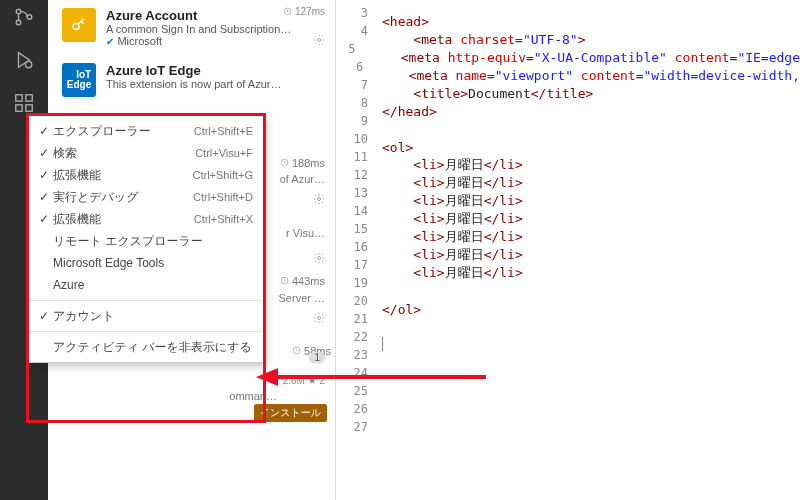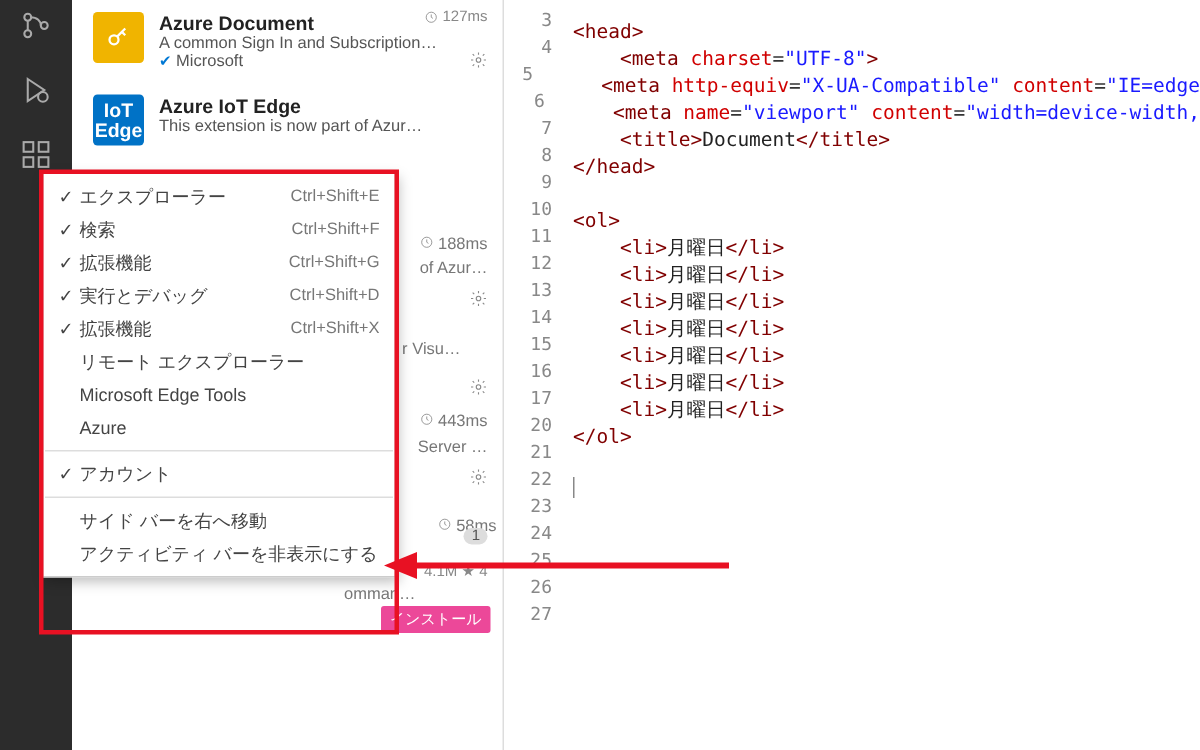--- a/index.html
+++ b/index.html
@@ -4,21 +4,21 @@
 <style>
 * { box-sizing: border-box; margin: 0; padding: 0; }
 body { font-family: "Segoe UI", "Meiryo", sans-serif; font-size: 12px; color: #333; background: #fff; width: 800px; height: 500px; overflow: hidden; position: relative; }
 .root { display: flex; height: 100%; }
 .activity-bar { width: 48px; background: #2c2c2c; display: flex; flex-direction: column; align-items: center; padding-top: 6px; gap: 18px; }
 .activity-bar .act-icon svg { width: 22px; height: 22px; stroke: #aaa; fill: none; stroke-width: 1.5; }
 .sidebar { width: 288px; background: #fff; border-right: 1px solid #ddd; overflow: hidden; position: relative; }
 .ext { display: flex; gap: 10px; padding: 8px 10px 8px 14px; position: relative; }
 .ext-icon { width: 34px; height: 34px; border-radius: 3px; display: flex; align-items: center; justify-content: center; flex-shrink: 0; }
 .ext-icon.yellow { background: #f0b400; }
-.ext-icon.blue { background: #0072c6; color: #fff; font-weight: bold; font-size: 13px; text-align: center; line-height: 1; }
+.ext-icon.blue { background: #0072c6; color: #fff; font-weight: bold; font-size: 10px; text-align: right; line-height: 1; }
 .ext-body { flex: 1; min-width: 0; }
 .ext-title { font-size: 13px; font-weight: 600; color: #222; }
 .ext-desc { font-size: 11px; color: #555; white-space: nowrap; overflow: hidden; text-overflow: ellipsis; }
 .ext-pub { font-size: 11px; color: #555; display: flex; align-items: center; gap: 3px; }
 .ext-pub .ver { color: #0078d4; font-size: 10px; }
 .ext-meta-top { position: absolute; top: 6px; right: 10px; font-size: 10px; color: #888; display: flex; align-items: center; gap: 3px; }
 .ext-gear { position: absolute; right: 10px; bottom: 6px; color: #888; }
 .gear-svg { width: 12px; height: 12px; stroke: #888; fill: none; stroke-width: 1.5; }
 .clock-svg { width: 9px; height: 9px; stroke: #888; fill: none; stroke-width: 1.5; }
 .key-svg { width: 18px; height: 18px; stroke: #fff; fill: none; stroke-width: 2; }
@@ -26,21 +26,21 @@
 
 .ctx-menu { position: absolute; left: 28px; top: 115px; width: 236px; background: #fff; border: 1px solid #ccc; box-shadow: 2px 3px 8px rgba(0,0,0,0.25); z-index: 10; padding: 4px 0; }
 .ctx-item { display: flex; align-items: center; padding: 3px 10px 3px 6px; font-size: 12px; color: #444; height: 22px; }
 .ctx-item .chk { width: 18px; text-align: center; color: #444; }
 .ctx-item .lbl { flex: 1; white-space: nowrap; }
 .ctx-item .shc { color: #777; font-size: 11px; }
 .ctx-sep { height: 1px; background: #ddd; margin: 4px 1px; }
 
 
 .faint-ext { position: absolute; font-size: 11px; color: #777; }
-.install-btn { position: absolute; background: #ec4899; color: #fff; font-size: 10px; padding: 2px 6px; border-radius: 2px; }
+.install-btn { position: absolute; background: #a16207; color: #fff; font-size: 10px; padding: 2px 6px; border-radius: 2px; }
 .badge-1 { position: absolute; background: #ddd; border-radius: 8px; font-size: 10px; padding: 0 5px; color: #555; }
 .dlstar { position: absolute; font-size: 10px; color: #888; }
 
 
 .editor { flex: 1; background: #fff; position: relative; font-family: Consolas, monospace; font-size: 13px; padding-top: 4px; overflow: hidden; }
 .line { display: flex; height: 18px; align-items: center; }
 .gutter { width: 46px; text-align: right; padding-right: 14px; color: #888; font-size: 12px; }
 .code { white-space: pre; margin-top: 16px; }
 .t-tag { color: #800000; }
 .t-attr { color: #d00000; }
@@ -81,21 +81,21 @@
 
   <div class="sidebar">
     <div class="ext">
       <div class="ext-icon yellow">
           <svg class="key-svg" viewBox="0 0 24 24">
             <circle cx="8" cy="14" r="4"></circle>
             <path d="M11 11l7-7M15 7l3 3"></path>
           </svg>
         </div>
       <div class="ext-body">
-        <div class="ext-title">Azure Document</div>
+        <div class="ext-title">Azure Account</div>
         <div class="ext-desc">A common Sign In and Subscription…</div>
         <div class="ext-pub">
             <span class="ver">✔</span>
             <span>Microsoft</span>
           </div>
       </div>
       <div class="ext-meta-top">
           <svg class="clock-svg" viewBox="0 0 24 24">
             <circle cx="12" cy="12" r="9"></circle>
             <path d="M12 7v5l3 2"></path>
@@ -118,40 +118,40 @@
 
     <div class="faint-ext" style="right:10px; top:157px;"><svg class="clock-svg" viewBox="0 0 24 24">
           <circle cx="12" cy="12" r="9"></circle>
           <path d="M12 7v5l3 2"></path>
         </svg> <span>188ms</span></div>
     <div class="faint-ext" style="right:10px; top:173px;">of Azur…</div>
     <div class="faint-ext" style="right:10px; top:193px;"><svg class="gear-svg" viewBox="0 0 24 24">
           <circle cx="12" cy="12" r="3"></circle>
           <path d="M12 2v3M12 19v3M4.2 4.2l2.1 2.1M17.7 17.7l2.1 2.1M2 12h3M19 12h3M4.2 19.8l2.1-2.1M17.7 6.3l2.1-2.1"></path>
         </svg></div>
-    <div class="faint-ext" style="right:28px; top:227px;">r Visu…</div>
+    <div class="faint-ext" style="right:10px; top:227px;">r Visu…</div>
     <div class="faint-ext" style="right:10px; top:252px;"><svg class="gear-svg" viewBox="0 0 24 24">
           <circle cx="12" cy="12" r="3"></circle>
           <path d="M12 2v3M12 19v3M4.2 4.2l2.1 2.1M17.7 17.7l2.1 2.1M2 12h3M19 12h3M4.2 19.8l2.1-2.1M17.7 6.3l2.1-2.1"></path>
         </svg></div>
     <div class="faint-ext" style="right:10px; top:275px;"><svg class="clock-svg" viewBox="0 0 24 24">
           <circle cx="12" cy="12" r="9"></circle>
           <path d="M12 7v5l3 2"></path>
         </svg> <span>443ms</span></div>
     <div class="faint-ext" style="right:10px; top:292px;">Server …</div>
     <div class="faint-ext" style="right:10px; top:312px;"><svg class="gear-svg" viewBox="0 0 24 24">
           <circle cx="12" cy="12" r="3"></circle>
           <path d="M12 2v3M12 19v3M4.2 4.2l2.1 2.1M17.7 17.7l2.1 2.1M2 12h3M19 12h3M4.2 19.8l2.1-2.1M17.7 6.3l2.1-2.1"></path>
         </svg></div>
     <div class="faint-ext" style="right:4px; top:333px;margin-top:12px;"><svg class="clock-svg" viewBox="0 0 24 24">
           <circle cx="12" cy="12" r="9"></circle>
           <path d="M12 7v5l3 2"></path>
         </svg> <span>58ms</span></div>
     <div class="badge-1" style="right:10px; top:352px;">1</div>
-    <div class="dlstar" style="right:10px; top:375px;">⬇ <span>4.1M ★ 4</span></div>
+    <div class="dlstar" style="right:10px; top:375px;">⬇ <span>2.6M ★ 2</span></div>
     <div class="faint-ext" style="right:58px; top:390px;">omman…</div>
     <div class="install-btn" style="right:8px; top:404px;">インストール</div>
   </div>
 
   <div class="editor" id="editor">
       <div class="line">
         <div class="gutter">3</div>
         <div class="code"><span class="t-punc">&lt;</span><span class="t-tag">head</span><span class="t-punc">&gt;</span></div>
       </div>
       <div class="line">
@@ -204,20 +204,24 @@
       </div>
       <div class="line">
         <div class="gutter">16</div>
         <div class="code">    <span class="t-punc">&lt;</span><span class="t-tag">li</span><span class="t-punc">&gt;</span><span class="t-txt">月曜日</span><span class="t-punc">&lt;/</span><span class="t-tag">li</span><span class="t-punc">&gt;</span></div>
       </div>
       <div class="line">
         <div class="gutter">17</div>
         <div class="code">    <span class="t-punc">&lt;</span><span class="t-tag">li</span><span class="t-punc">&gt;</span><span class="t-txt">月曜日</span><span class="t-punc">&lt;/</span><span class="t-tag">li</span><span class="t-punc">&gt;</span></div>
       </div>
       <div class="line">
+        <div class="gutter">19</div>
+        <div class="code"></div>
+      </div>
+      <div class="line">
         <div class="gutter">20</div>
         <div class="code"><span class="t-punc">&lt;/</span><span class="t-tag">ol</span><span class="t-punc">&gt;</span></div>
       </div>
       <div class="line">
         <div class="gutter">21</div>
         <div class="code"></div>
       </div>
       <div class="line cursor-line">
         <div class="gutter">22</div>
         <div class="code"></div>
@@ -247,21 +251,21 @@
 
 <div class="ctx-menu" id="ctx-menu">
     <div class="ctx-item">
       <span class="chk">✓</span>
       <span class="lbl">エクスプローラー</span>
       <span class="shc">Ctrl+Shift+E</span>
     </div>
     <div class="ctx-item">
       <span class="chk">✓</span>
       <span class="lbl">検索</span>
-      <span class="shc">Ctrl+Shift+F</span>
+      <span class="shc">Ctrl+Visu+F</span>
     </div>
     <div class="ctx-item">
       <span class="chk">✓</span>
       <span class="lbl">拡張機能</span>
       <span class="shc">Ctrl+Shift+G</span>
     </div>
     <div class="ctx-item">
       <span class="chk">✓</span>
       <span class="lbl">実行とデバッグ</span>
       <span class="shc">Ctrl+Shift+D</span>
@@ -286,25 +290,20 @@
       <span class="lbl">Azure</span>
       <span class="shc"></span>
     </div>
     <div class="ctx-sep"></div>
     <div class="ctx-item">
       <span class="chk">✓</span>
       <span class="lbl">アカウント</span>
       <span class="shc"></span>
     </div>
     <div class="ctx-sep"></div>
-    <div class="ctx-item">
-      <span class="chk"></span>
-      <span class="lbl">サイド バーを右へ移動</span>
-      <span class="shc"></span>
-    </div>
     <div class="ctx-item">
       <span class="chk"></span>
       <span class="lbl">アクティビティ バーを非表示にする</span>
       <span class="shc"></span>
     </div>
   </div>
 
 <div class="anno-box"></div>
 <div class="anno-arrow">
   <div class="shaft"></div>

